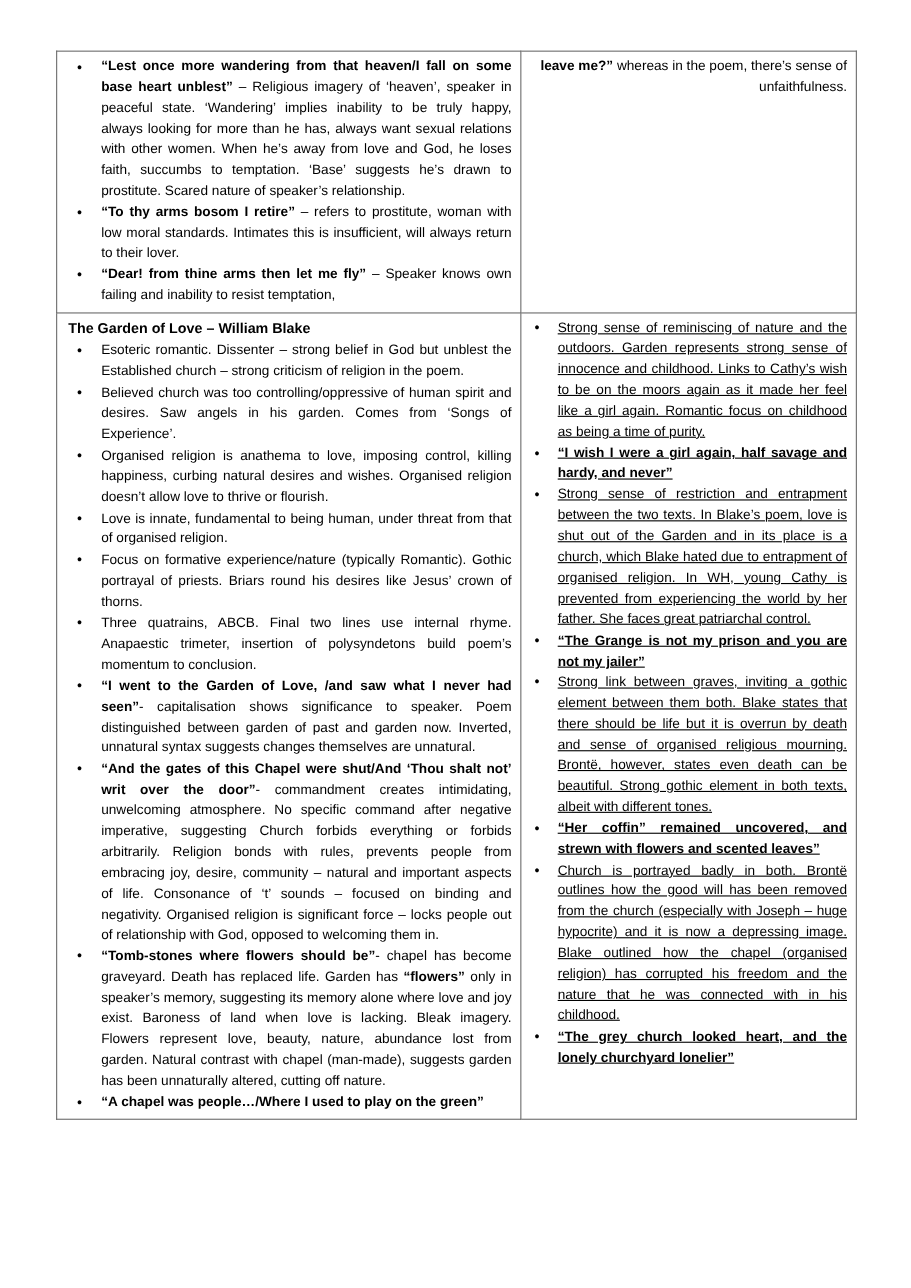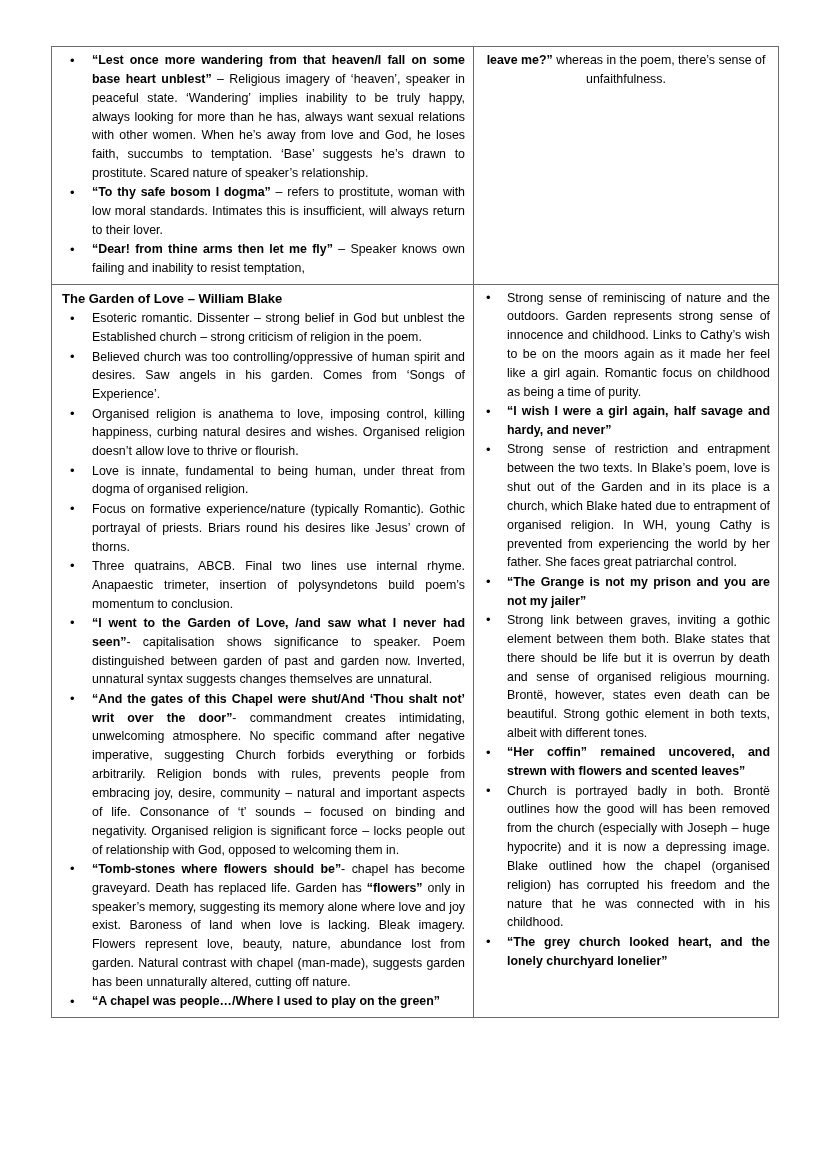--- a/index.html
+++ b/index.html
@@ -71,67 +71,68 @@
     content: "\2022";
     position: absolute;
     left: 10px;
     top: -0.5px;
     font-size: 13px;
     line-height: inherit;
     font-family: "Liberation Sans", sans-serif;
   }
   .col-right ul.bullets > li {
     padding-left: 25px;
+    text-decoration: underline;
   }
   .col-right ul.bullets > li::before {
     left: 4px;
   }
   li b, li strong { font-weight: bold; }
 
   .cont-line {
     text-align: justify;
     margin: 0;
   }
   li.last-line-left { text-align: left; }
 
   
-  .nojust { text-align: center; }
+  .nojust { text-align: right; }
 </style>
 </head>
 <body>
 
 <div class="page">
 
   <table class="notes-table">
     <tbody>
       <tr>
         <td class="col-left">
           <div class="cell-body">
             <ul class="bullets" id="r1l">
                 <li><b>“Lest once more wandering from that heaven/I fall on some base heart unblest”</b><span> – Religious imagery of ‘heaven’, speaker in peaceful state. ‘Wandering’ implies inability to be truly happy, always looking for more than he has, always want sexual relations with other women. When he’s away from love and God, he loses faith, succumbs to temptation. ‘Base’ suggests he’s drawn to prostitute. Scared nature of speaker’s relationship.</span></li>
-                <li><b>“To thy safe bosom I dogma”</b><span> – refers to prostitute, woman with low moral standards. Intimates this is insufficient, will always return to their lover.</span></li>
+                <li><b>“To thy arms bosom I retire”</b><span> – refers to prostitute, woman with low moral standards. Intimates this is insufficient, will always return to their lover.</span></li>
                 <li><b>“Dear! from thine arms then let me fly”</b><span> – Speaker knows own failing and inability to resist temptation,</span></li>
               </ul>
           </div>
         </td>
         <td class="col-right">
           <div class="cell-body">
             <p class="cont-line nojust" id="r1r-cont"><b>leave me?”</b><span> whereas in the poem, there’s sense of unfaithfulness.</span></p>
           </div>
         </td>
       </tr>
       <tr>
         <td class="col-left">
           <div class="cell-body">
             <div class="section-heading">The Garden of Love – William Blake</div>
             <ul class="bullets" id="r2l">
                 <li><span>Esoteric romantic. Dissenter – strong belief in God but unblest the Established church – strong criticism of religion in the poem.</span></li>
                 <li><span>Believed church was too controlling/oppressive of human spirit and desires. Saw angels in his garden. Comes from ‘Songs of Experience’.</span></li>
                 <li><span>Organised religion is anathema to love, imposing control, killing happiness, curbing natural desires and wishes. Organised religion doesn’t allow love to thrive or flourish.</span></li>
-                <li><span>Love is innate, fundamental to being human, under threat from dogma of organised religion.</span></li>
+                <li><span>Love is innate, fundamental to being human, under threat from that of organised religion.</span></li>
                 <li><span>Focus on formative experience/nature (typically Romantic). Gothic portrayal of priests. Briars round his desires like Jesus’ crown of thorns.</span></li>
                 <li><span>Three quatrains, ABCB. Final two lines use internal rhyme. Anapaestic trimeter, insertion of polysyndetons build poem’s momentum to conclusion.</span></li>
                 <li><b>“I went to the Garden of Love, /and saw what I never had seen”</b><span>- capitalisation shows significance to speaker. Poem distinguished between garden of past and garden now. Inverted, unnatural syntax suggests changes themselves are unnatural.</span></li>
                 <li><b>“And the gates of this Chapel were shut/And ‘Thou shalt not’ writ over the door”</b><span>- commandment creates intimidating, unwelcoming atmosphere. No specific command after negative imperative, suggesting Church forbids everything or forbids arbitrarily. Religion bonds with rules, prevents people from embracing joy, desire, community – natural and important aspects of life. Consonance of ‘t’ sounds – focused on binding and negativity. Organised religion is significant force – locks people out of relationship with God, opposed to welcoming them in.</span></li>
                 <li><b>“Tomb-stones where flowers should be”</b><span>- chapel has become graveyard. Death has replaced life. Garden has <b>“flowers”</b> only in speaker’s memory, suggesting its memory alone where love and joy exist. Baroness of land when love is lacking. Bleak imagery. Flowers represent love, beauty, nature, abundance lost from garden. Natural contrast with chapel (man-made), suggests garden has been unnaturally altered, cutting off nature.</span></li>
                 <li class="last-line-left"><b>“A chapel was people…/Where I used to play on the green”</b></li>
               </ul>
           </div>
         </td>
         <td class="col-right">

